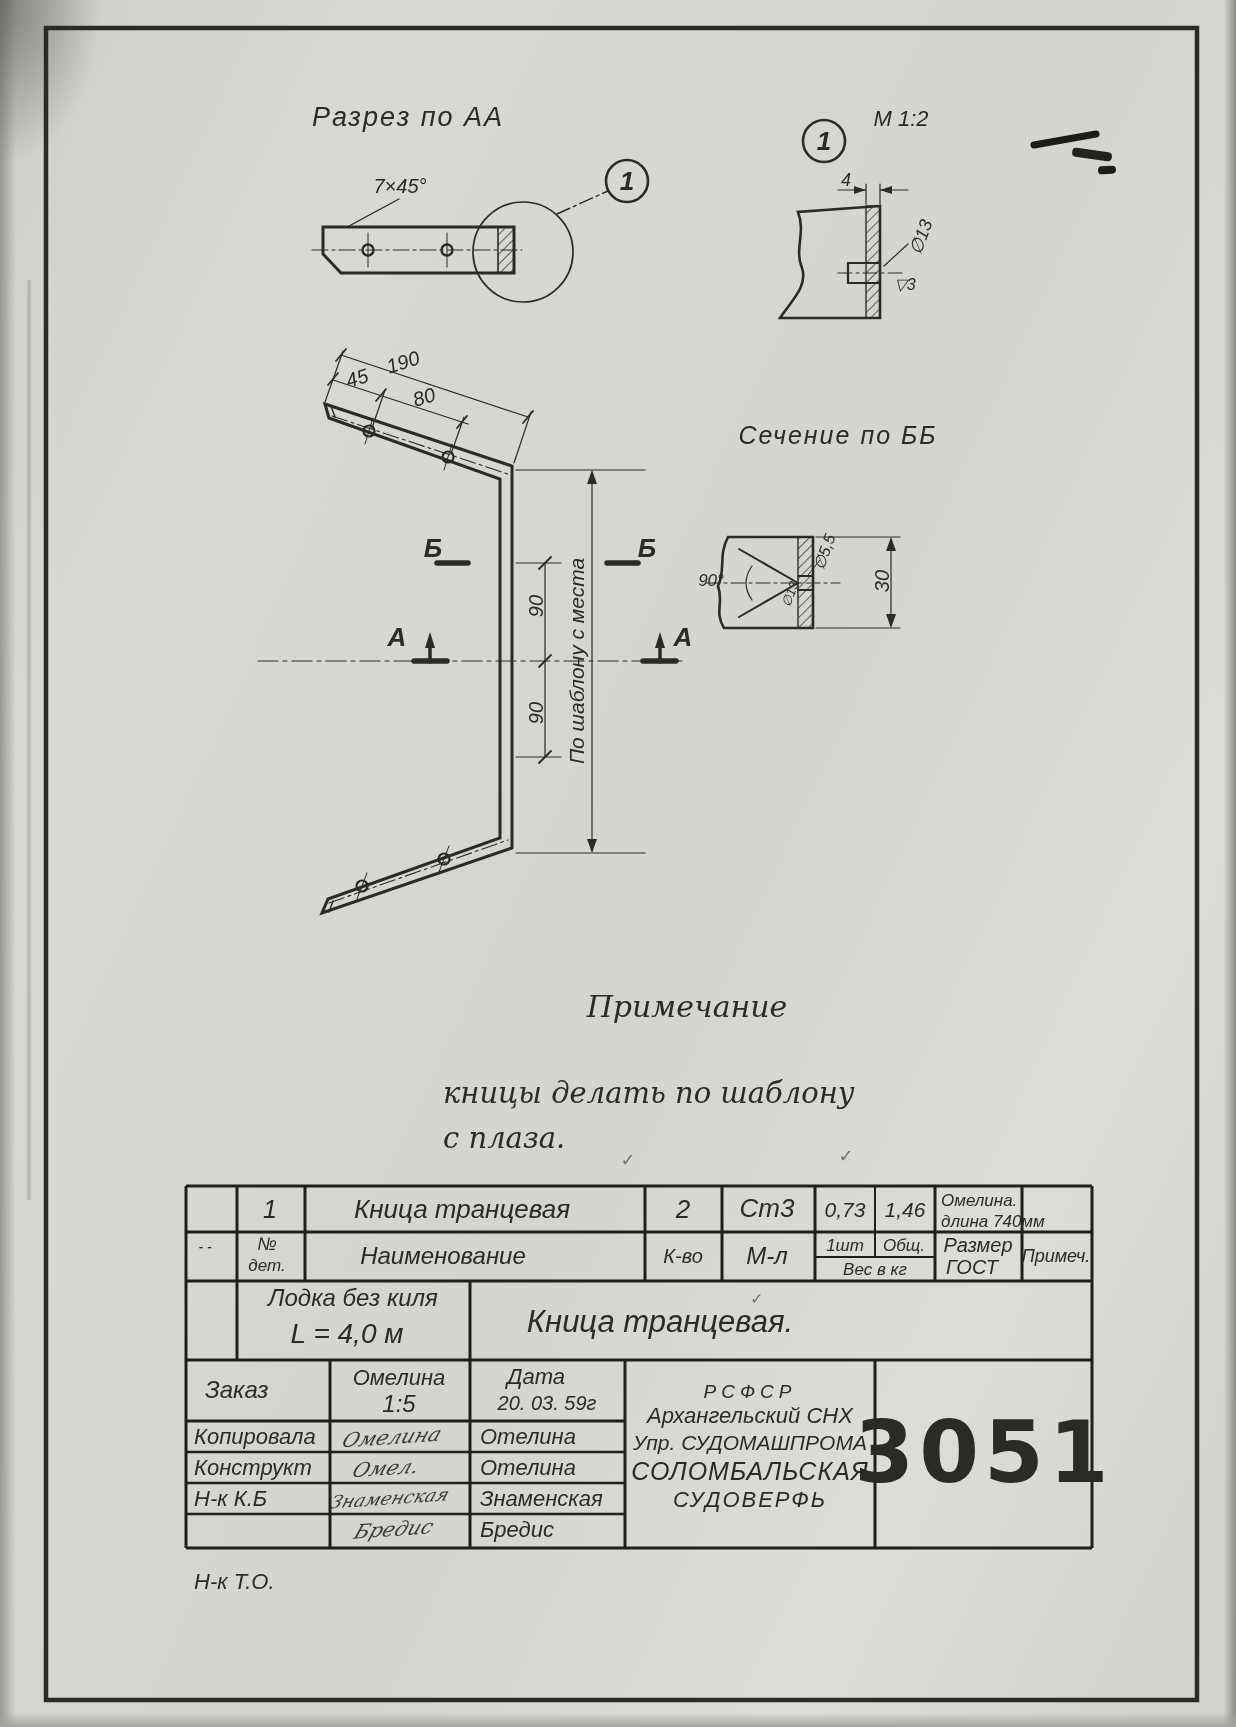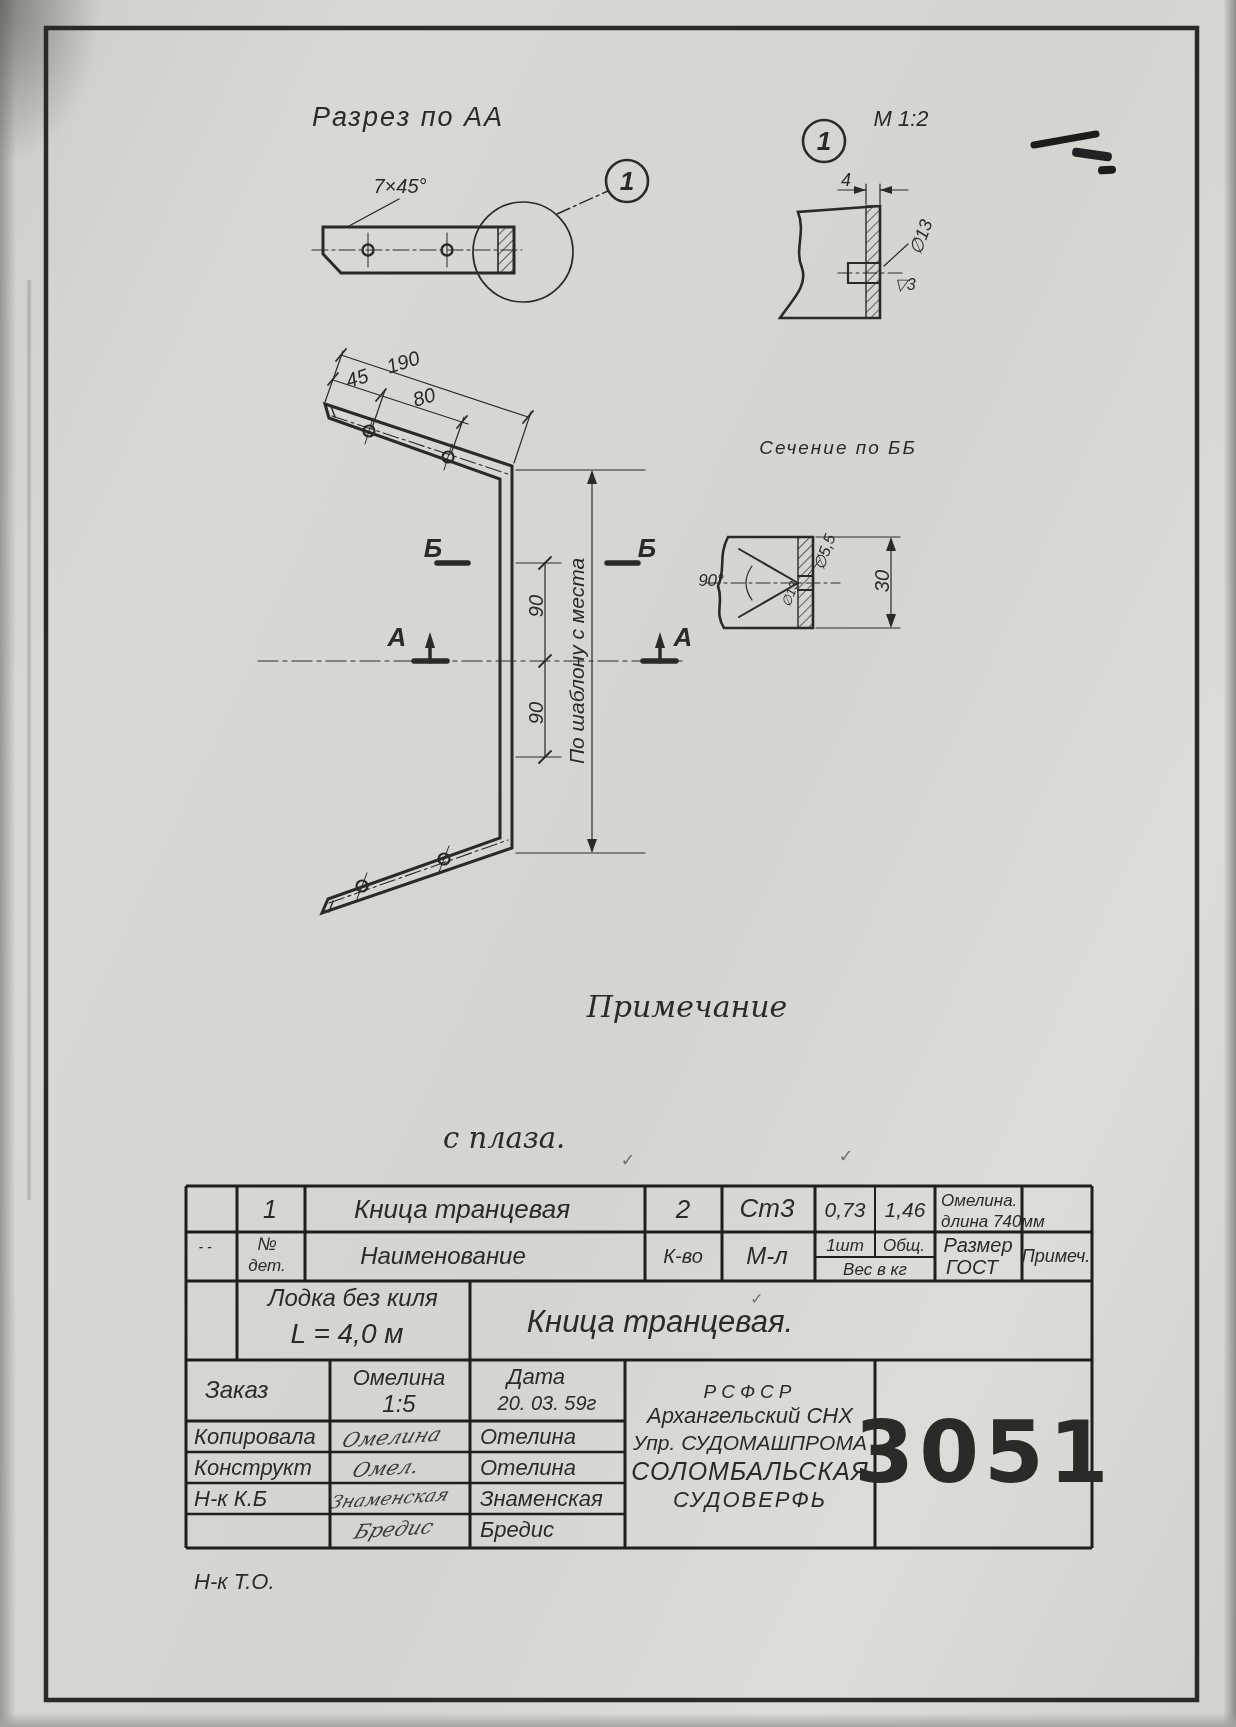--- a/index.html
+++ b/index.html
@@ -191,27 +191,28 @@
   <div class="t r18" style="left:357px;top:378px;font-size:20px">45</div>
   <div class="t r18" style="left:424px;top:397px;font-size:20px">80</div>
   <div class="t b" style="left:433px;top:548px;font-size:26px">Б</div>
   <div class="t b" style="left:647px;top:548px;font-size:26px">Б</div>
   <div class="t b" style="left:397px;top:637px;font-size:26px">А</div>
   <div class="t b" style="left:683px;top:637px;font-size:26px">А</div>
   <div class="t r90" style="left:536px;top:606px;font-size:20px">90</div>
   <div class="t r90" style="left:536px;top:713px;font-size:20px">90</div>
   <div class="t r90" style="left:576px;top:661px;font-size:21px">По шаблону с места</div>
 
-  <div class="t" style="left:838px;top:447px;font-size:19px;letter-spacing:2px">Сечение по ББ</div>
+  <div class="t" style="left:838px;top:435px;font-size:25px;letter-spacing:2px">Сечение по ББ</div>
   <div class="t" style="left:711px;top:580px;font-size:17px">90°</div>
   <div class="t r70" style="left:825px;top:552px;font-size:16px">∅5,5</div>
   <div class="t r70" style="left:790px;top:594px;font-size:13px">∅13</div>
   <div class="t r90" style="left:882px;top:581px;font-size:20px">30</div>
 
   <div class="t hand" style="left:687px;top:1007px;font-size:30px">Примечание</div>
+  <div class="tl hand" style="left:443px;top:1093px;font-size:29px">кницы делать по шаблону</div>
   <div class="tl hand" style="left:443px;top:1138px;font-size:29px">с плаза.</div>
 
   <div class="t check" style="left:628px;top:1160px;font-size:18px">✓</div>
   <div class="t check" style="left:846px;top:1156px;font-size:18px">✓</div>
   <div class="t check" style="left:757px;top:1299px;font-size:16px">✓</div>
 
   <div class="t" style="left:270px;top:1209px;font-size:25px">1</div>
   <div class="t" style="left:462px;top:1209px;font-size:26px">Кница транцевая</div>
   <div class="t" style="left:683px;top:1209px;font-size:26px">2</div>
   <div class="t" style="left:767px;top:1208px;font-size:26px">Ст3</div>

